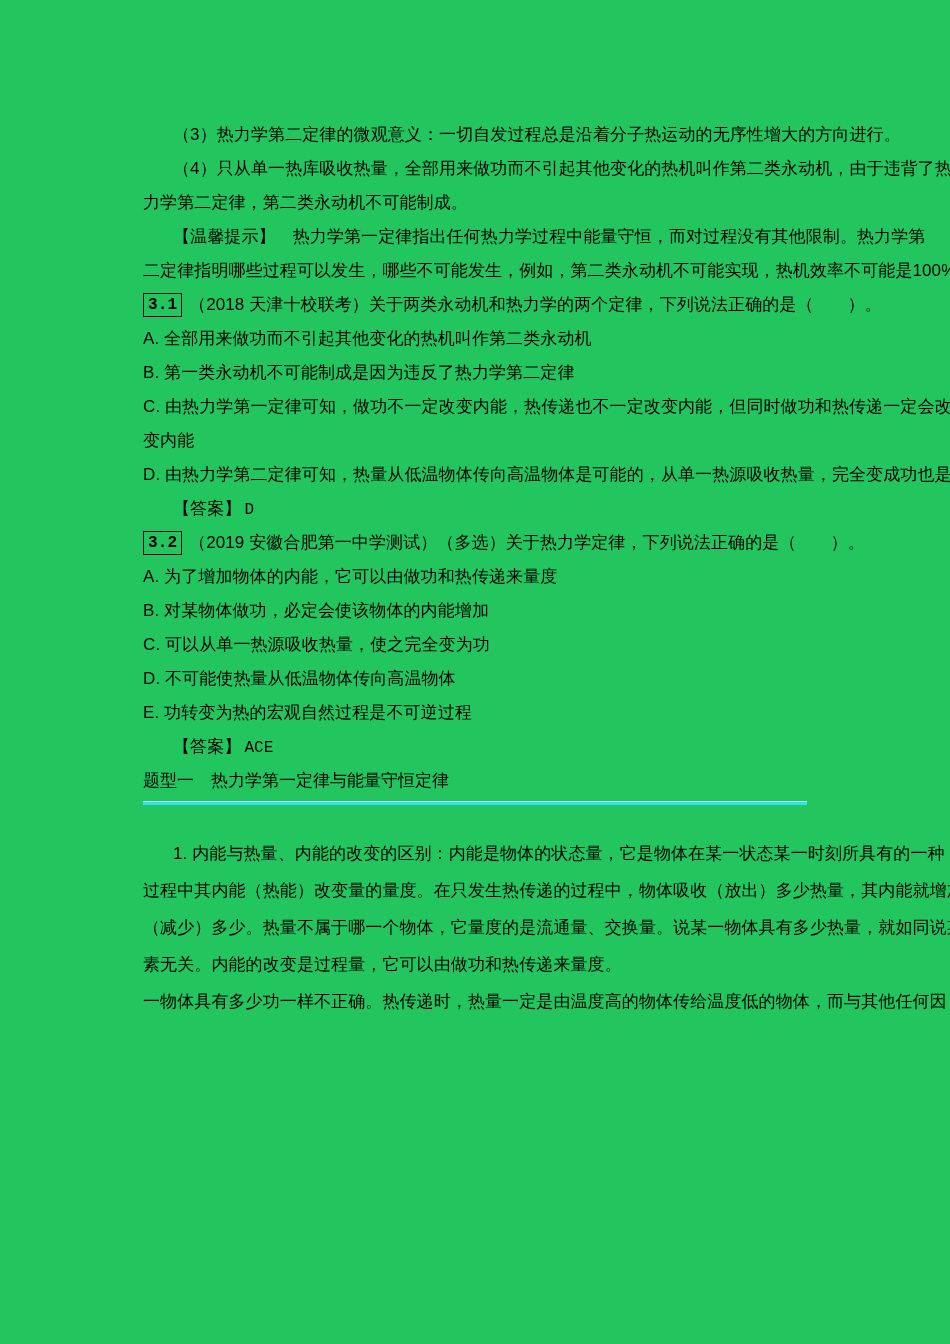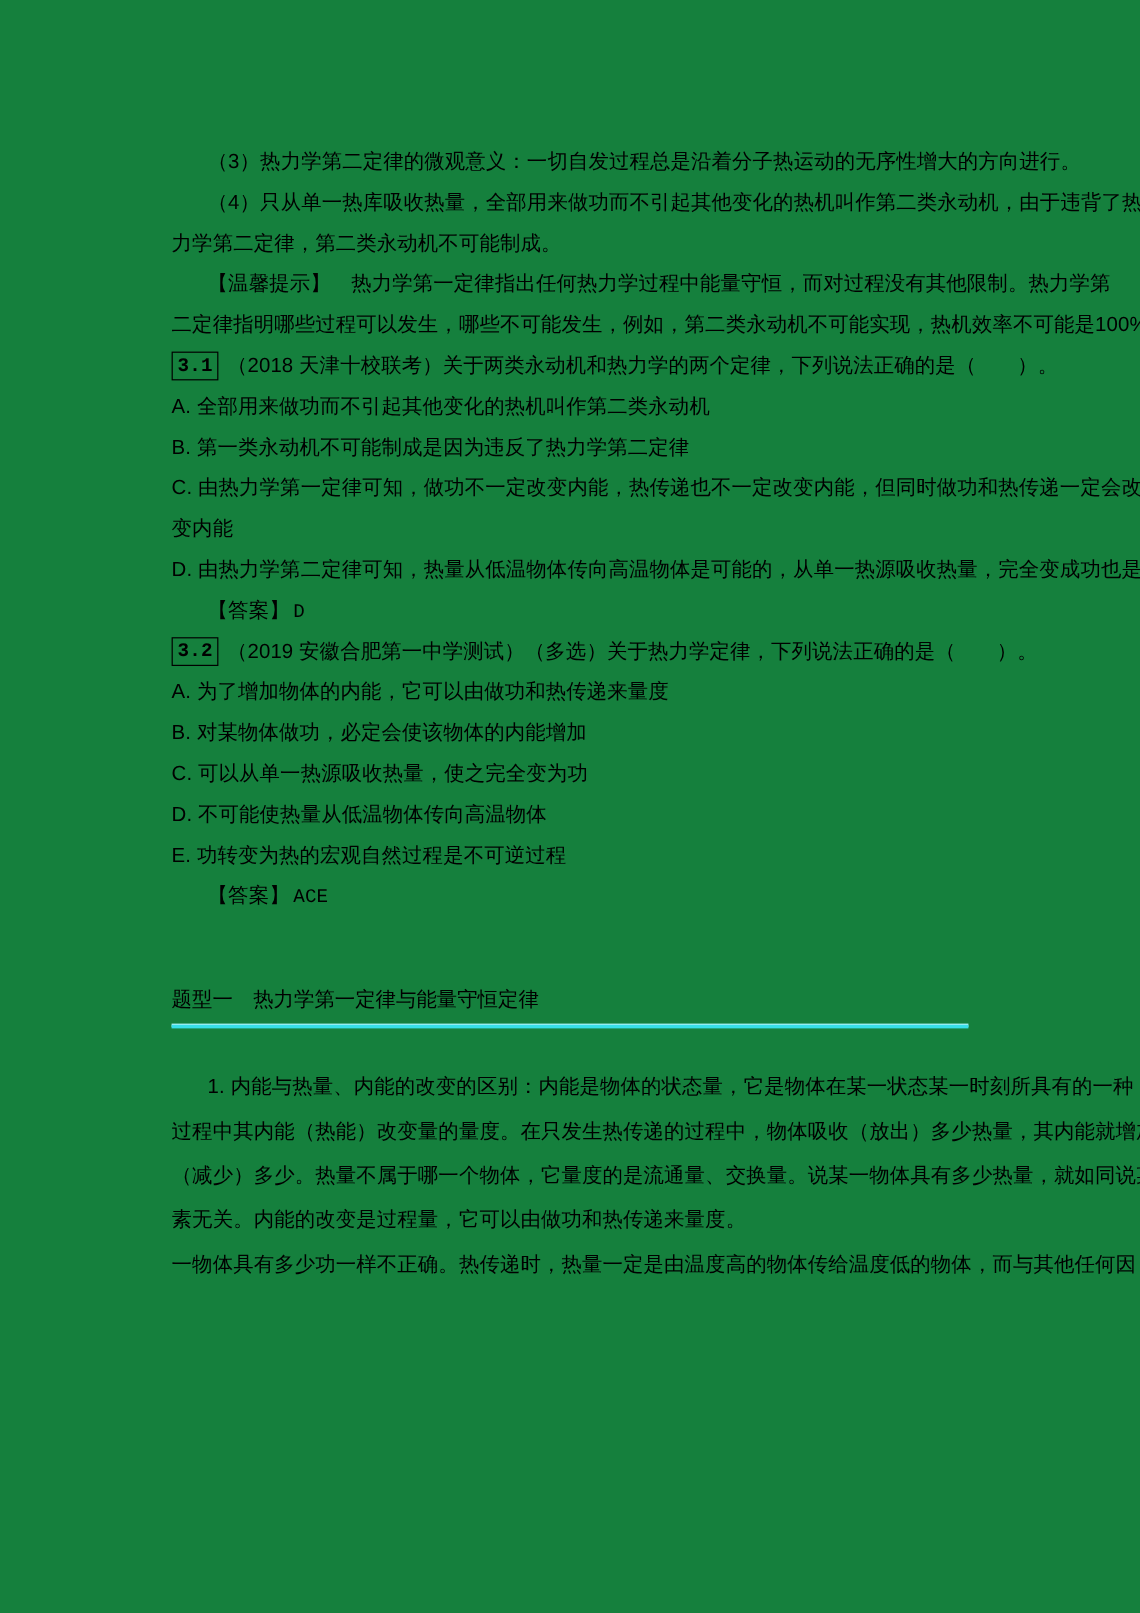--- a/index.html
+++ b/index.html
@@ -1,20 +1,20 @@
 <!DOCTYPE html>
 <html><head>
 <meta charset="utf-8">
 <style>
   html, body { margin: 0; padding: 0; background: #ffffff; }
   .page {
     position: relative;
     width: 950px;
     height: 1344px;
-    background: #15803d;
+    background: #22c55e;
     overflow: hidden;
     font-family: "Liberation Sans", sans-serif;
     color: #000000;
   }
   .content {
     position: absolute;
     left: 143px;
     top: 118px;
     width: 740px;
   }
@@ -37,21 +37,20 @@
     font-size: 16px;
     font-family: "Liberation Mono", monospace;
     font-weight: bold;
   }
   .answer-val {
     font-family: "Liberation Mono", monospace;
     margin-left: 3px;
     font-size: 16px;
   }
   .topic-heading {
-    margin-top: 52px;
     height: 34px;
     line-height: 34px;
     font-size: 17px;
     white-space: nowrap;
   }
   .topic-rule {
     margin-top: 4px;
     width: 664px;
     height: 3px;
     background: #38dfe8;

